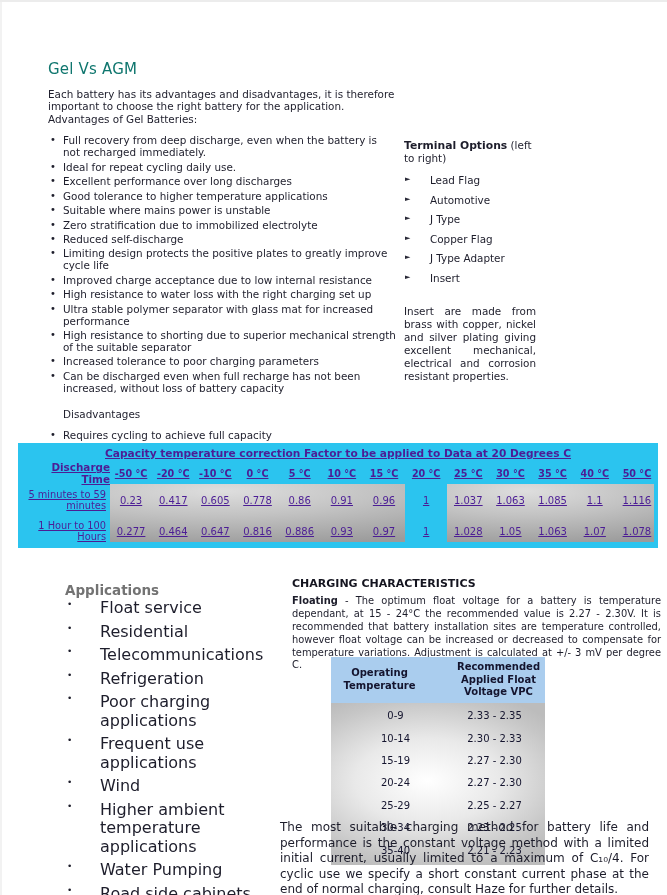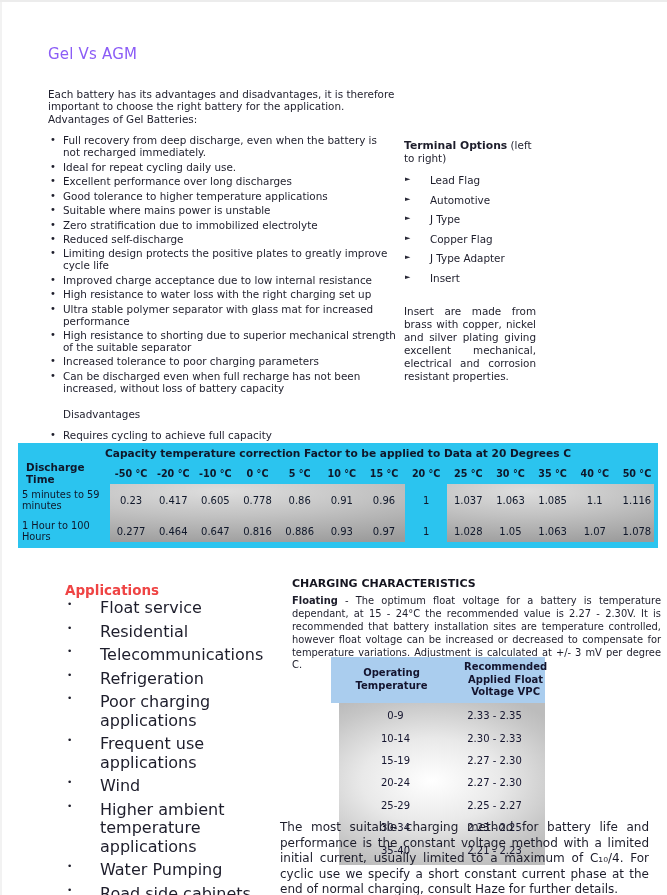--- a/index.html
+++ b/index.html
@@ -7,70 +7,70 @@
     --lightblue:#aacdee;
     --ink:#1d1d2b;
   }
   *{margin:0;padding:0;box-sizing:border-box;}
   html,body{background:#fff;}
   body{font-family:"DejaVu Sans","Liberation Sans",sans-serif;color:var(--ink);}
   .page{position:relative;width:667px;height:895px;background:#ffffff;overflow:hidden;
         box-shadow:inset 0 2px 0 #ececec, inset 2px 0 0 #f2f2f2;}
 
   
-  .doc-title{position:absolute;left:48px;top:45px;font-size:15px;color:#8b5cf6;letter-spacing:.2px;}
+  .doc-title{position:absolute;left:48px;top:60px;font-size:15px;color:#0f766e;letter-spacing:.2px;}
   .left-col{position:absolute;left:48px;top:88px;width:348px;font-size:10.4px;line-height:1.2;}
   .intro{margin-bottom:2px;}
   ul.bullets{list-style:none;margin-top:10px;}
   ul.bullets li{position:relative;padding-left:15px;margin-bottom:2.6px;line-height:1.14;}
   ul.bullets li::before{content:"•";position:absolute;left:2px;top:-1px;font-size:10px;}
   .disadv-label{margin:13px 0 3px 15px;}
 
   
   .terminal{position:absolute;left:404px;top:139px;width:132px;font-size:10.4px;}
   .terminal-heading{line-height:1.25;}
   .terminal-heading b{font-size:10.8px;}
   ul.arrows{list-style:none;margin-top:9px;}
   ul.arrows li{position:relative;padding-left:26px;margin-bottom:6.5px;line-height:1.25;}
   ul.arrows li::before{content:"►";position:absolute;left:1px;top:1px;font-size:7px;color:#2a2a38;}
   .terminal-note{margin-top:20px;text-align:justify;line-height:1.25;}
 
   
-  .ctable{position:absolute;left:18px;top:443px;width:640px;height:105px;background:var(--cyan);color:#0f172a;}
+  .ctable{position:absolute;left:18px;top:443px;width:640px;height:105px;background:var(--cyan);color:#4c1d95;text-decoration:underline;}
   .ctable-title{height:19px;padding-top:4px;text-align:center;font-weight:bold;font-size:10.6px;}
   .gray-a,.gray-b{position:absolute;top:41px;height:58px;
       background:radial-gradient(ellipse 120% 95% at 38% 12%,#dedede 0%,#c2c2c2 45%,#9b9b9b 100%);}
   .gray-a{left:92px;width:295px;}
   .gray-b{left:429px;width:207px;}
   .ctable-grid{position:relative;display:grid;grid-template-columns:92px repeat(13,1fr);}
-  .ctable-grid .cell{display:flex;align-items:center;justify-content:center;text-align:left;}
+  .ctable-grid .cell{display:flex;align-items:center;justify-content:center;text-align:right;}
   .crow-h .cell{height:22px;font-weight:bold;font-size:9.6px;}
   .crow-1 .cell{height:33px;font-size:10px;}
   .crow-2 .cell{height:29px;font-size:10px;}
   .cell.rowlabel{font-size:9.8px;line-height:1.1;padding:0 4px;}
   .cell.dtime{font-weight:bold;font-size:10.4px;justify-content:flex-start;padding-left:8px;}
 
   
   .apps{position:absolute;left:57px;top:582px;width:240px;}
-  .apps-heading{font-size:13.5px;font-weight:bold;color:#ef4444;margin-left:8px;}
+  .apps-heading{font-size:13.5px;font-weight:bold;color:#737373;margin-left:8px;}
   ul.apps-list{list-style:none;margin-top:1px;font-size:16px;}
   ul.apps-list li{position:relative;padding-left:43px;margin-bottom:5.2px;line-height:1.15;}
   ul.apps-list li::before{content:"•";position:absolute;left:10px;top:0;font-size:9px;}
   .apps-footer{margin-top:2px;font-size:10.4px;padding-left:3px;text-decoration:underline;}
 
   
   .charging{position:absolute;left:292px;top:577px;width:369px;font-size:9.9px;}
   .charging-heading{font-weight:bold;font-size:11px;color:#14141f;margin-bottom:5px;}
   .charging-para{text-align:justify;line-height:1.3;}
 
   .ftable{position:absolute;left:331px;top:657px;width:214px;font-size:10px;color:#14142e;}
   .ftable-head{display:grid;grid-template-columns:97px 1fr;background:var(--lightblue);
-      font-weight:bold;text-align:center;align-items:center;padding:4px 12px;min-height:44px;line-height:1.25;gap:24px;}
+      font-weight:bold;text-align:center;align-items:center;padding:4px 0;min-height:44px;line-height:1.25;gap:24px;}
   .ftable-body{background:radial-gradient(ellipse 75% 58% at 45% 48%,#ffffff 0%,#e9e9e9 45%,#c6c6c6 85%,#bcbcbc 100%);
-      padding:2px 0 4px 8px;margin-left:8px;}
+      padding:2px 0 4px 16px;}
   .frow{display:grid;grid-template-columns:97px 1fr;text-align:center;height:22.4px;align-items:center;}
 
   .footer-para{position:absolute;left:280px;top:820px;width:369px;font-size:12px;
       text-align:justify;line-height:1.3;}
 </style>
 </head>
 <body>
 
 <div class="page">
 

